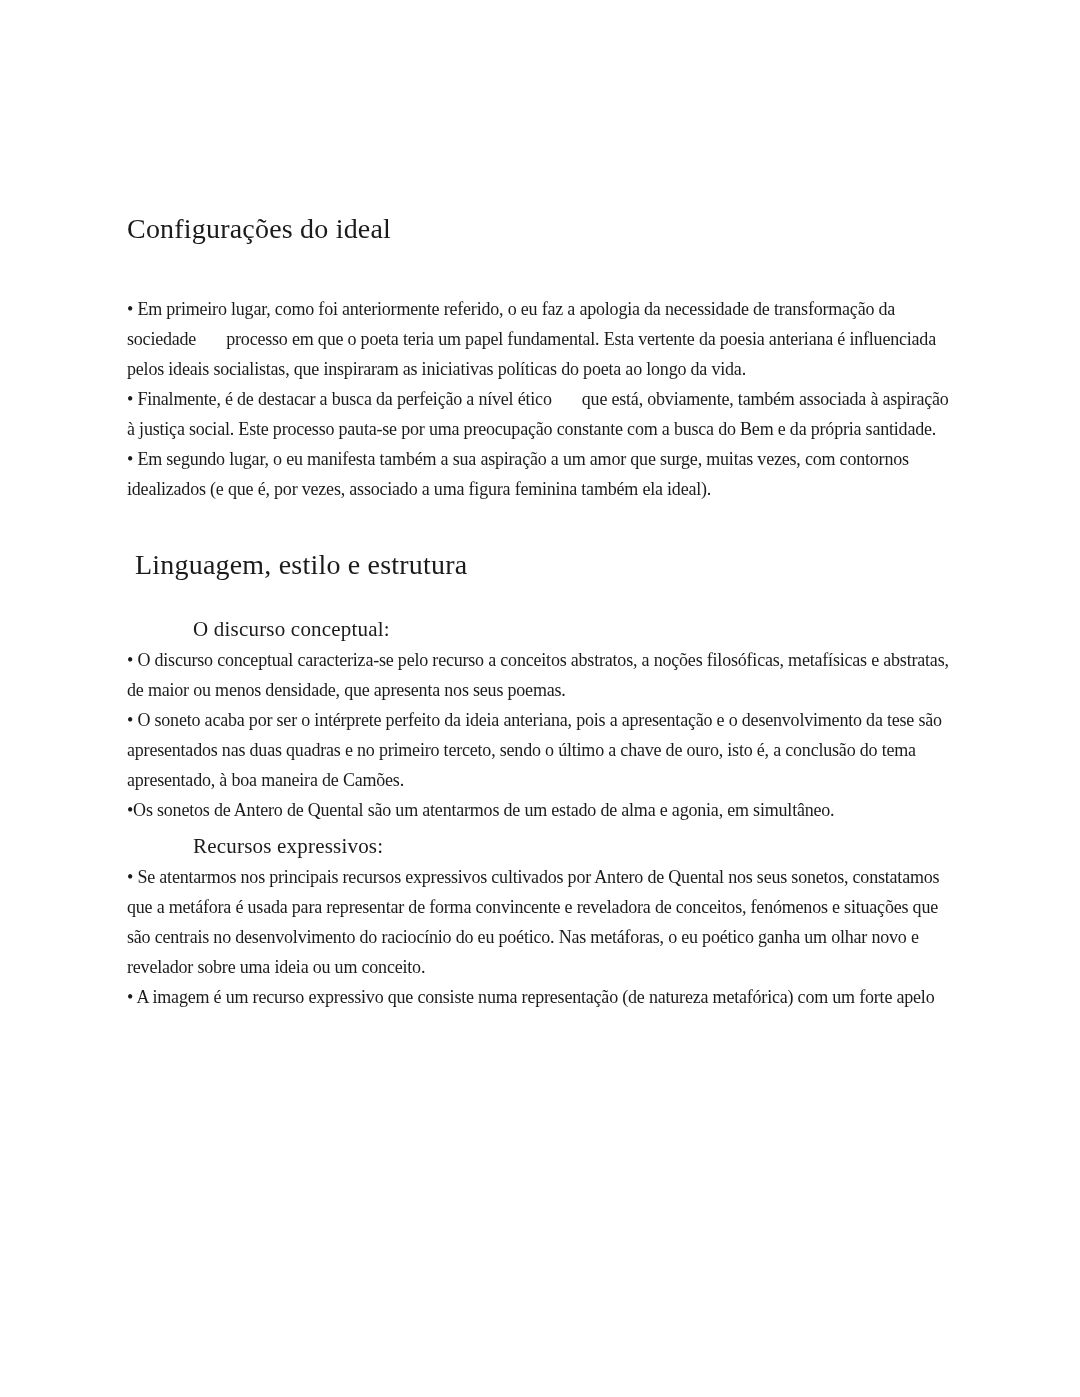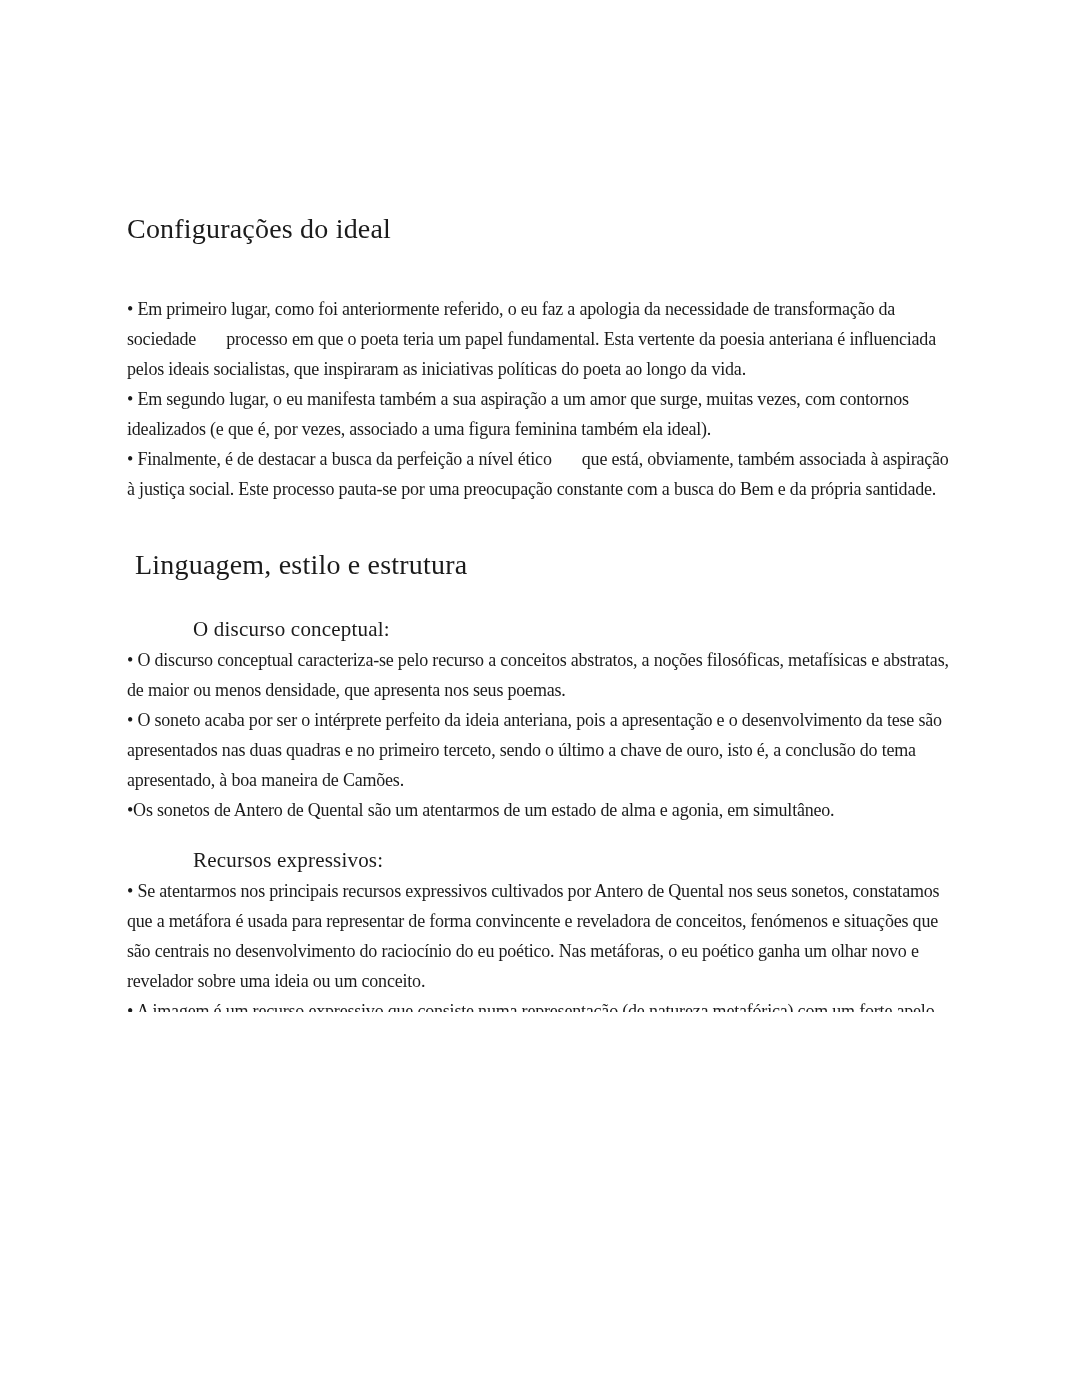--- a/index.html
+++ b/index.html
@@ -41,21 +41,21 @@
   .body-par {
     font-size: 18px;
     line-height: 30px;
     margin: 0;
     letter-spacing: -0.2px;
   }
   .subheading {
     font-size: 21px;
     line-height: 31px;
     font-weight: 400;
-    margin: 20px 0 0 0;
+    margin: 6px 0 0 0;
     padding-left: 66px;
     letter-spacing: 0.2px;
   }
   .footer-pagenum {
     position: absolute;
     right: 130px;
     top: 1293px;
     font-family: Liberation Sans, sans-serif;
     font-size: 21px;
     color: #111111;
@@ -64,22 +64,22 @@
 </head>
 <body>
 
 <div class="page">
   <div class="content">
 
     <h1 class="section-title first">Configurações do ideal</h1>
 
     <div>
       <p class="body-par">• Em primeiro lugar, como foi anteriormente referido, o eu faz a apologia da necessidade de transformação da sociedade &nbsp;&nbsp;&nbsp;&nbsp;&nbsp; processo em que o poeta teria um papel fundamental. Esta vertente da poesia anteriana é influenciada pelos ideais socialistas, que inspiraram as iniciativas políticas do poeta ao longo da vida.</p>
+      <p class="body-par">• Finalmente, é de destacar a busca da perfeição a nível ético &nbsp;&nbsp;&nbsp;&nbsp;&nbsp; que está, obviamente, também associada à aspiração à justiça social. Este processo pauta-se por uma preocupação constante com a busca do Bem e da própria santidade.</p>
       <p class="body-par">• Em segundo lugar, o eu manifesta também a sua aspiração a um amor que surge, muitas vezes, com contornos idealizados (e que é, por vezes, associado a uma figura feminina também ela ideal).</p>
-      <p class="body-par">• Finalmente, é de destacar a busca da perfeição a nível ético &nbsp;&nbsp;&nbsp;&nbsp;&nbsp; que está, obviamente, também associada à aspiração à justiça social. Este processo pauta-se por uma preocupação constante com a busca do Bem e da própria santidade.</p>
     </div>
 
     <h1 class="section-title second">Linguagem, estilo e estrutura</h1>
 
     <div>
 
       <h3 class="subheading">O discurso conceptual:</h3>
       <p class="body-par">• O discurso conceptual caracteriza-se pelo recurso a conceitos abstratos, a noções filosóficas, metafísicas e abstratas, de maior ou menos densidade, que apresenta nos seus poemas.</p>
 
       <p class="body-par">• O soneto acaba por ser o intérprete perfeito da ideia anteriana, pois a apresentação e o desenvolvimento da tese são apresentados nas duas quadras e no primeiro terceto, sendo o último a chave de ouro, isto é, a conclusão do tema apresentado, à boa maneira de Camões.</p>

